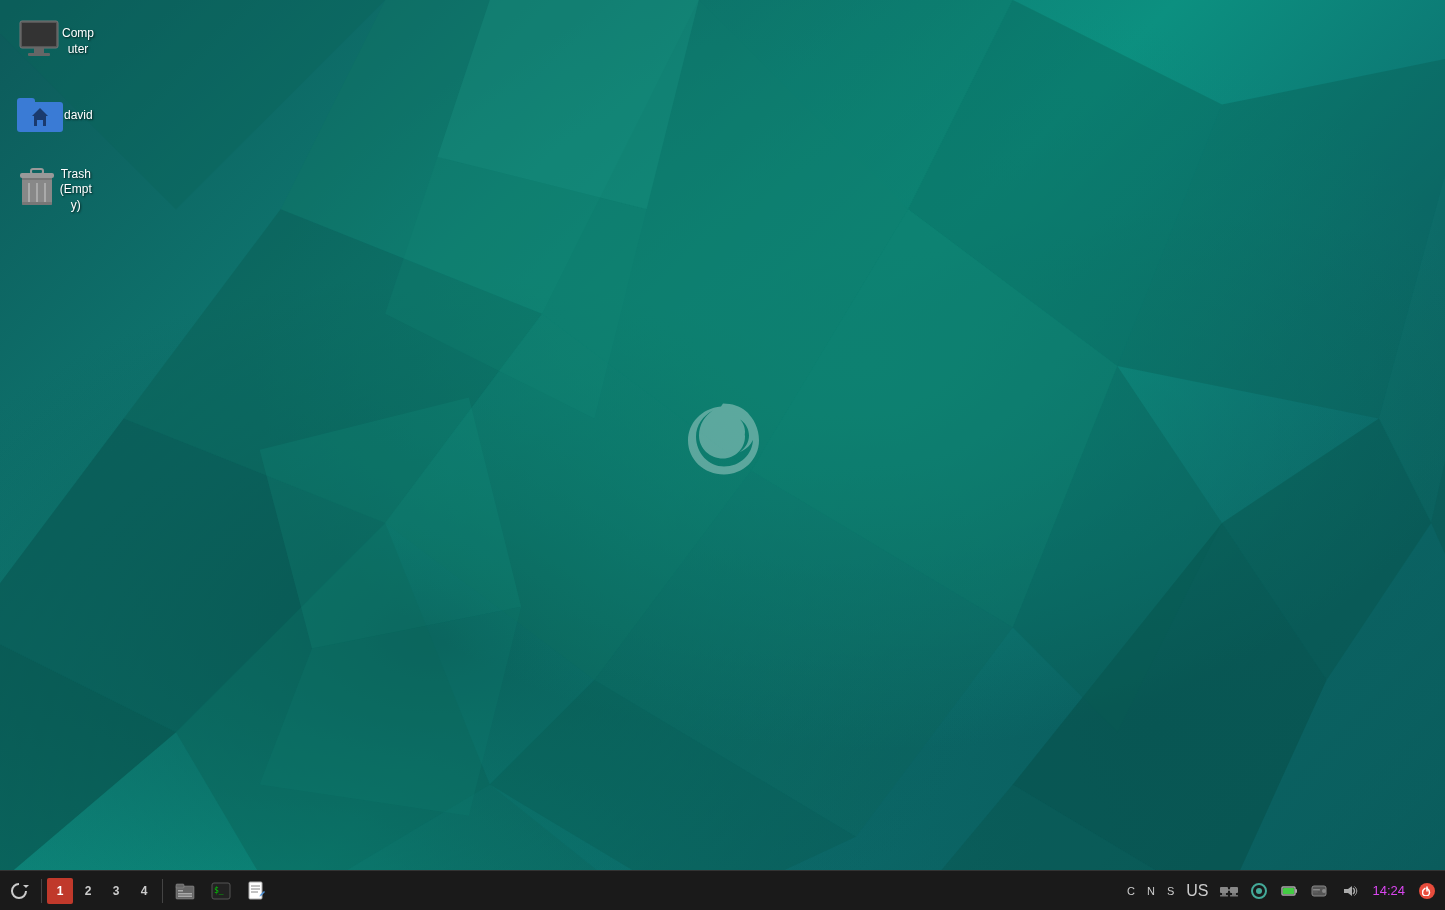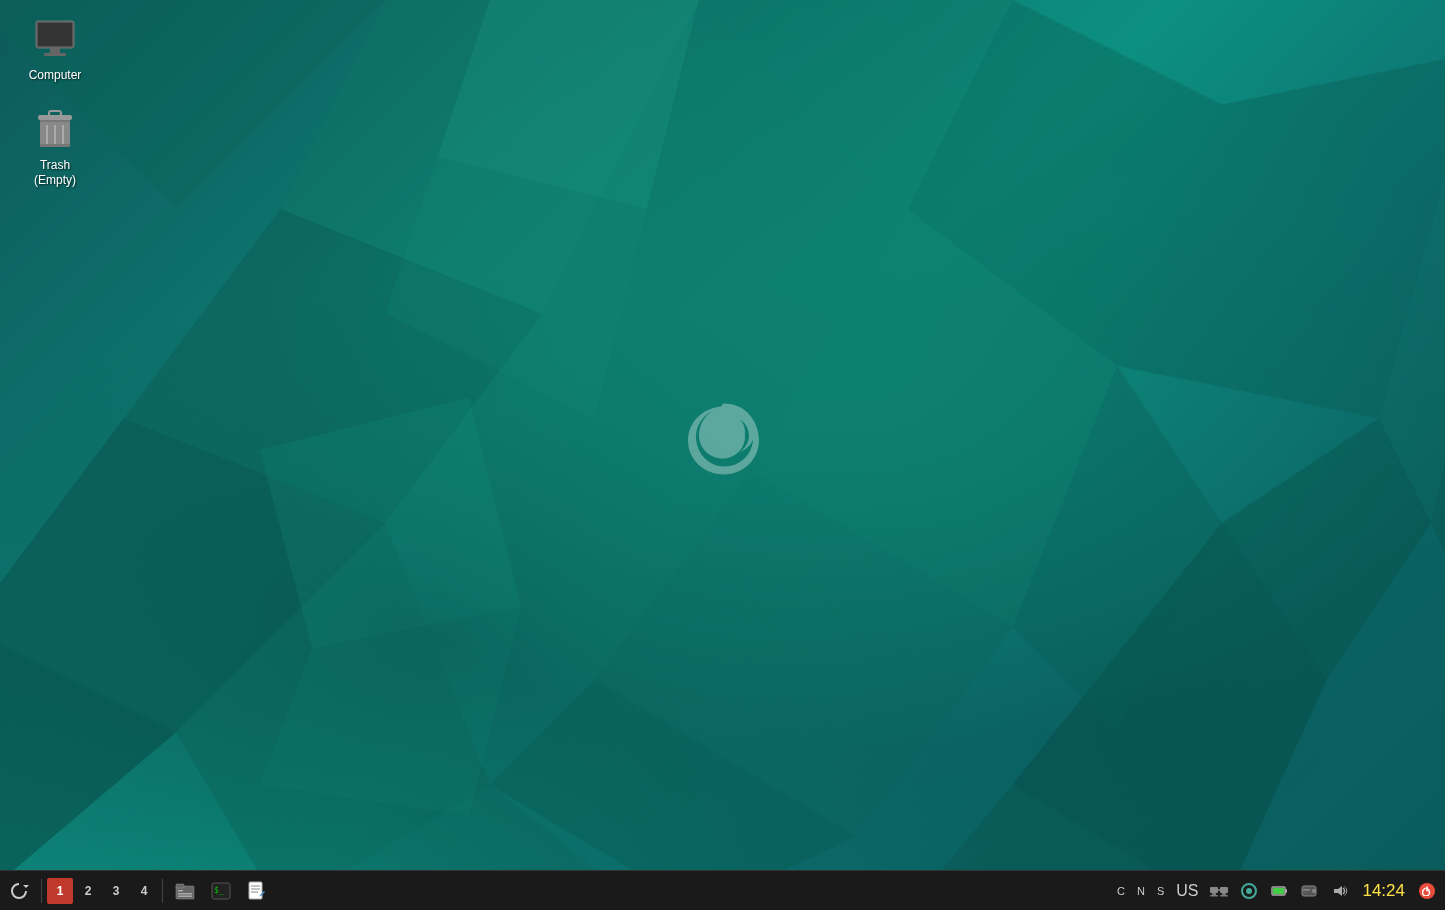--- a/index.html
+++ b/index.html
@@ -39,21 +39,21 @@
       top: 10px;
       left: 10px;
       display: flex;
       flex-direction: column;
       gap: 10px;
       z-index: 10;
     }
 
     .desktop-icon {
       display: flex;
-      flex-direction: column;
+      flex-direction: row;
       align-items: center;
       width: 90px;
       padding: 6px;
       cursor: pointer;
       border-radius: 4px;
       user-select: none;
     }
 
     .desktop-icon .icon-img {
       width: 48px;
@@ -145,22 +145,22 @@
       display: flex;
       align-items: center;
       justify-content: center;
       cursor: pointer;
       padding: 2px 4px;
       border-radius: 3px;
       height: 30px;
     }
 
     .clock {
-      font-size: 17px;
-      color: #fde047;
+      font-size: 13px;
+      color: #d946ef;
       padding: 2px 6px;
     }
 
     
     .debian-swirl {
       position: absolute;
       top: 50%;
       left: 50%;
       transform: translate(-50%, -60%);
       z-index: 5;
@@ -230,20 +230,36 @@
         <rect x="4" y="2" width="38" height="27" rx="2" fill="#555" stroke="#777" stroke-width="1"></rect>
         <rect x="6" y="4" width="34" height="23" fill="#333"></rect>
 
         <rect x="18" y="29" width="10" height="5" fill="#666"></rect>
         <rect x="12" y="34" width="22" height="3" rx="1" fill="#666"></rect>
       </svg>
     </div>
     <span class="icon-label">Computer</span>
   </div>
 
+  <div class="desktop-icon">
+    <div class="icon-img">
+      <svg width="46" height="40" viewBox="0 0 46 40">
+
+        <rect x="0" y="8" width="46" height="30" rx="3" fill="#3a7bd5"></rect>
+
+        <rect x="0" y="4" width="18" height="8" rx="3" fill="#3a7bd5"></rect>
+        <rect x="0" y="8" width="18" height="4" fill="#3a7bd5"></rect>
+
+        <polygon points="23,14 15,22 31,22" fill="#1a3a6e"></polygon>
+        <rect x="17" y="22" width="12" height="10" fill="#1a3a6e"></rect>
+        <rect x="20" y="26" width="6" height="6" fill="#3a7bd5"></rect>
+      </svg>
+    </div>
+    <span class="icon-label">david</span>
+  </div>
 
 
   <div class="desktop-icon">
     <div class="icon-img">
       <svg width="40" height="46" viewBox="0 0 40 46">
 
         <rect x="5" y="12" width="30" height="28" rx="2" fill="#888"></rect>
 
         <rect x="5" y="12" width="30" height="3" fill="#777"></rect>
         <line x1="12" y1="18" x2="12" y2="38" stroke="#aaa" stroke-width="2"></line>

